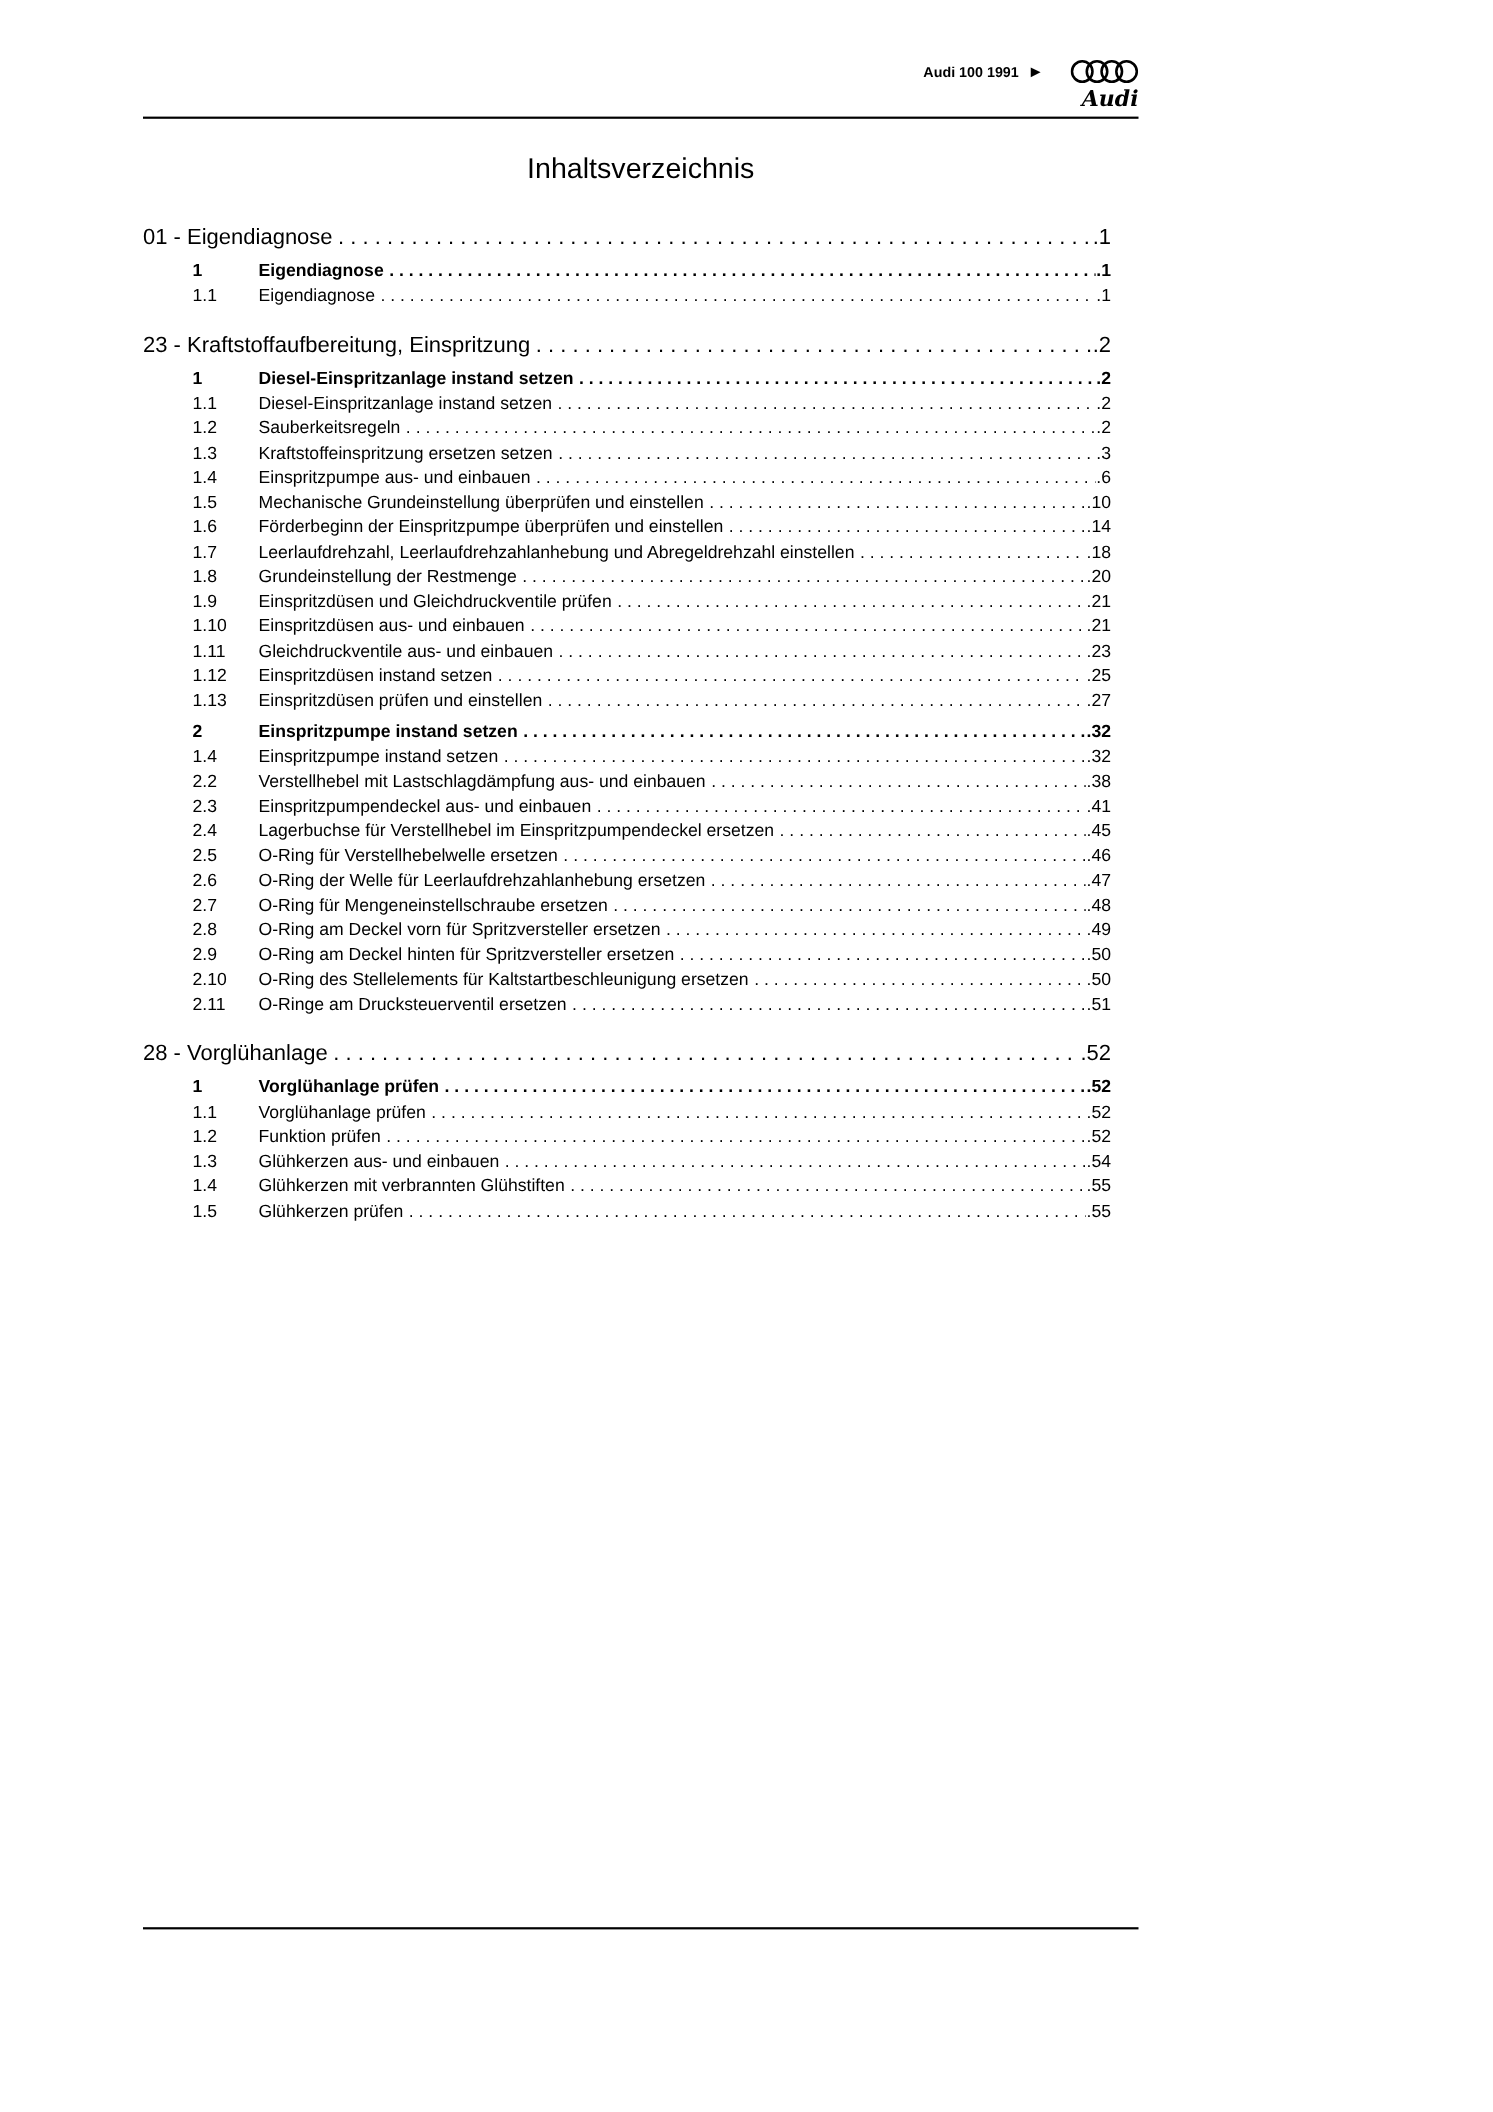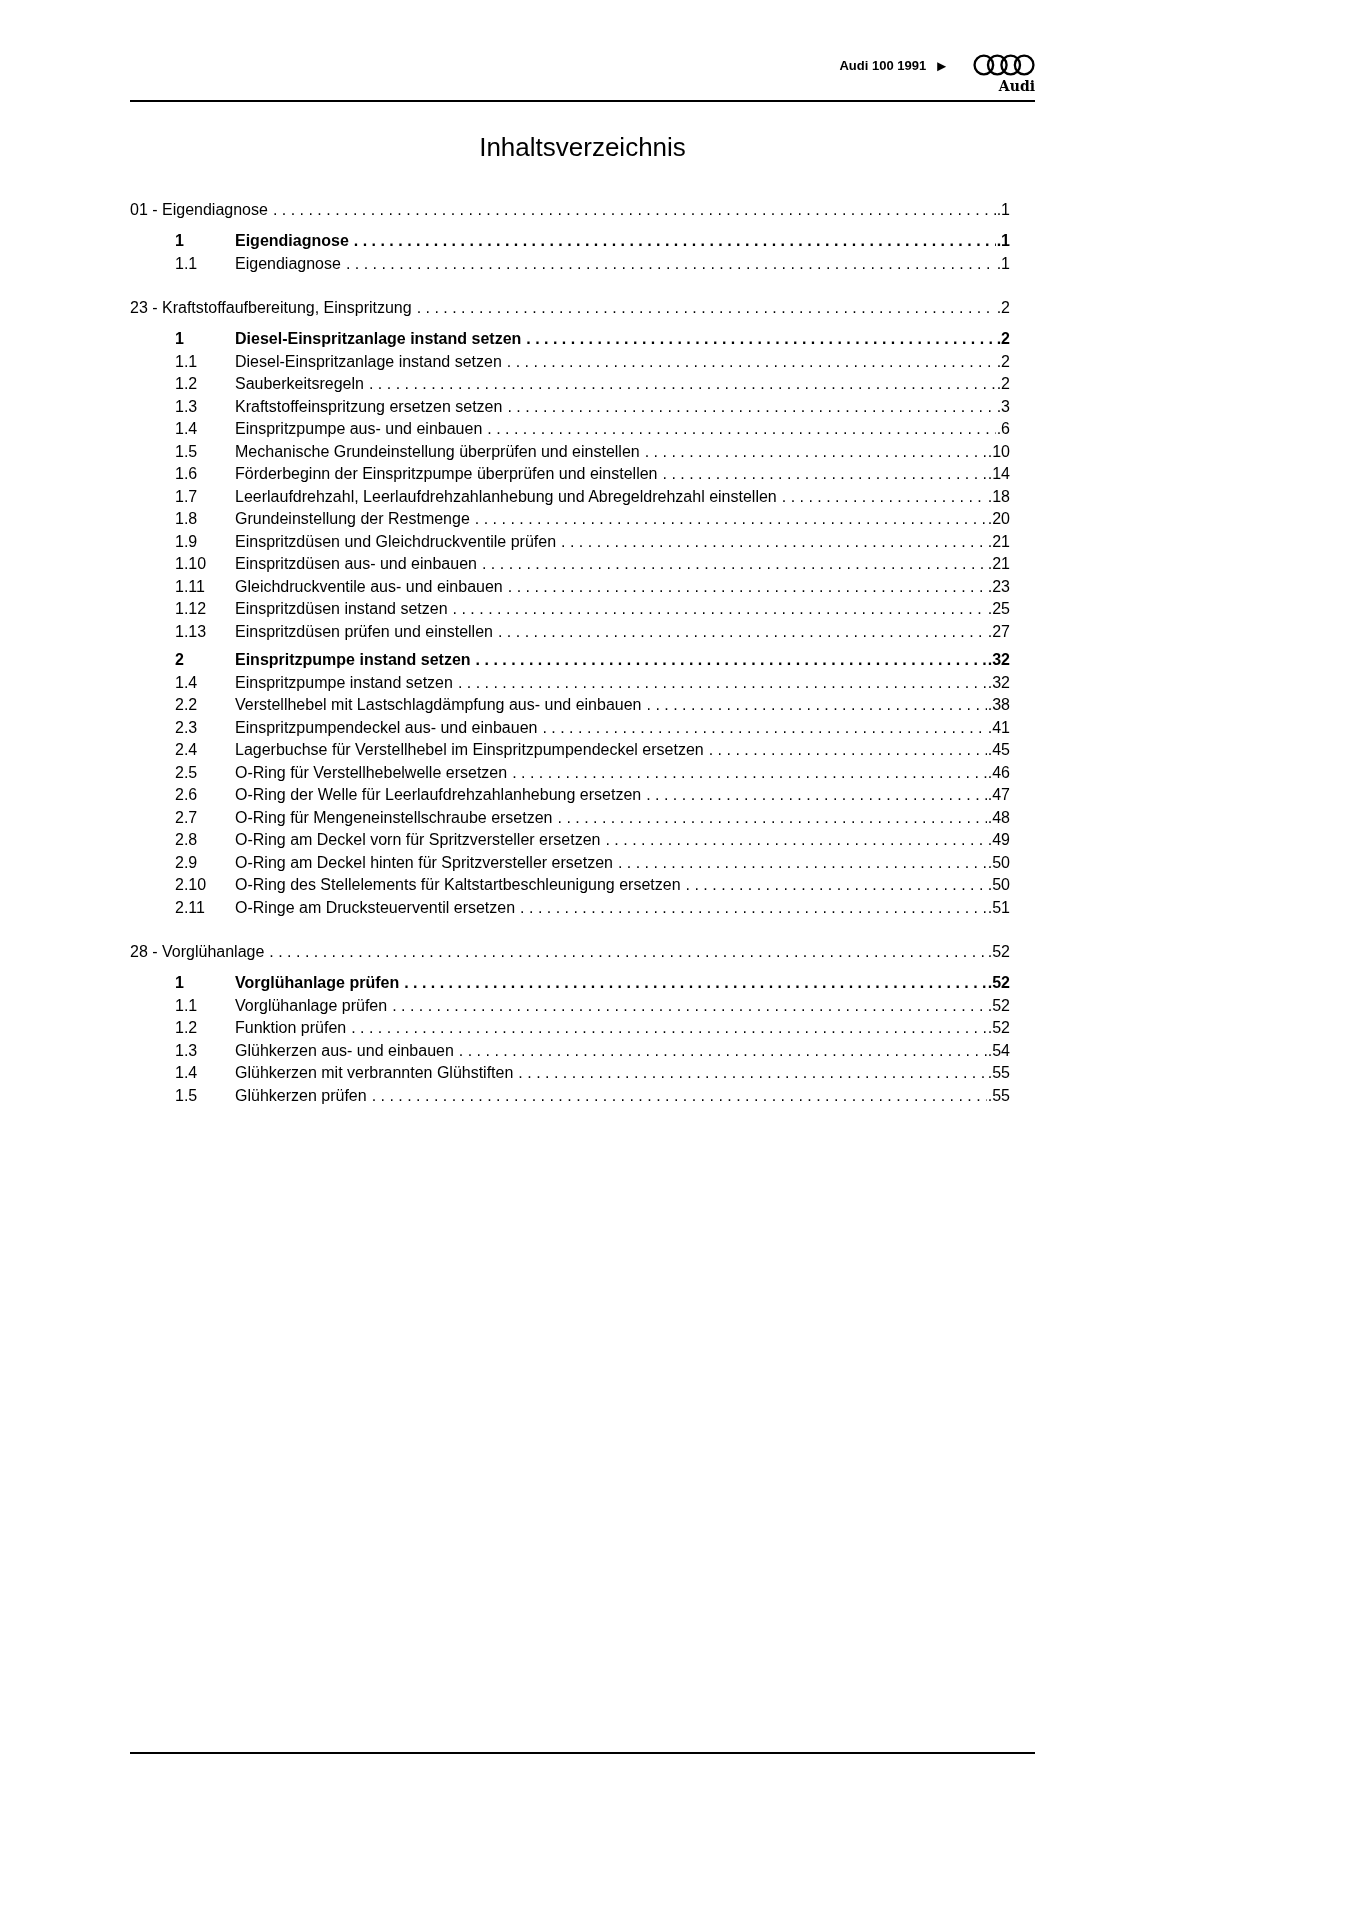--- a/index.html
+++ b/index.html
@@ -37,41 +37,42 @@
   .logo-box {
     width: 64px;
     margin-left: 22px;
     display: flex;
     justify-content: flex-end;
     align-items: center;
   }
   .rings-svg { width: 62px; height: 22px; display: block; }
   .brand-word {
     font-family: "DejaVu Serif", serif;
+    font-style: italic;
     font-weight: bold;
-    font-size: 14px;
+    font-size: 20px;
     line-height: 1;
   }
   .header-rule { border-top: 2px solid #000; margin-top: 7px; }
 
   
   .doc-title {
     text-align: center;
     font-size: 26px;
     font-weight: normal;
     margin-top: 30px;
   }
 
   
   .toc { margin-top: 34px; padding-right: 25px; }
 
   .toc-section {
     display: flex;
     align-items: flex-end;
-    font-size: 16px;
+    font-size: 20px;
     line-height: 26px;
     margin-top: 20px;
     margin-bottom: 7px;
   }
   .toc-section .sec-label { white-space: nowrap; flex: 0 0 auto; }
 
   .toc-item {
     display: flex;
     align-items: baseline;
     font-size: 16px;

